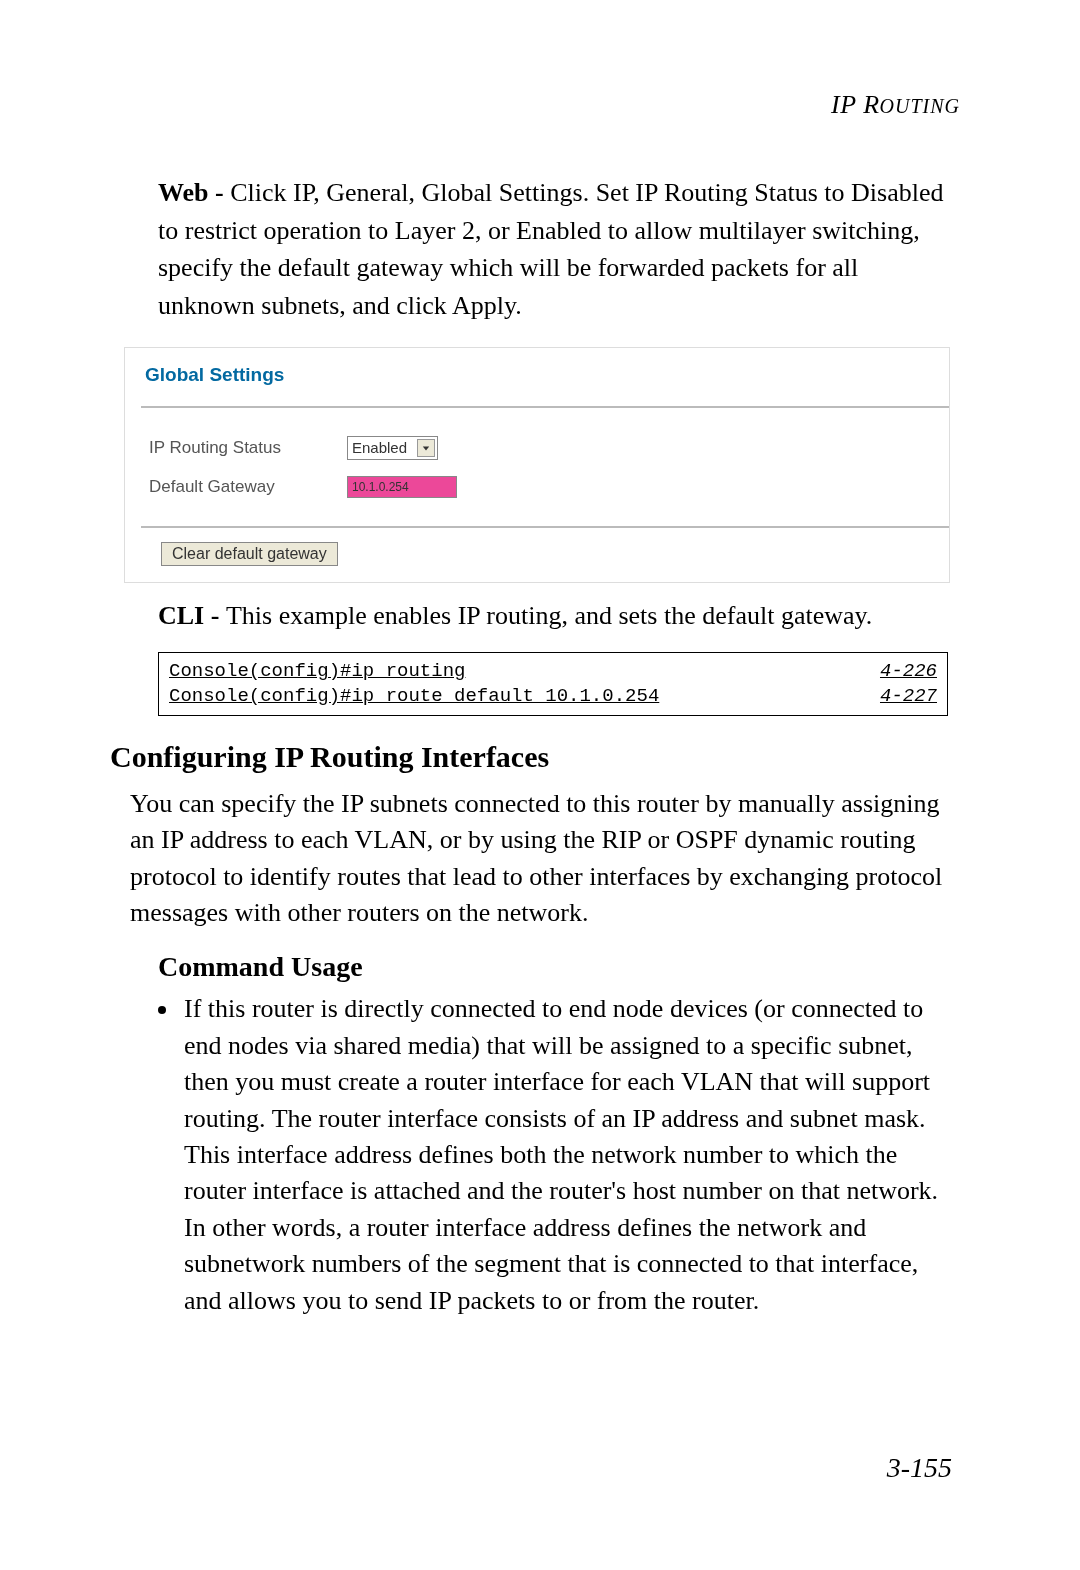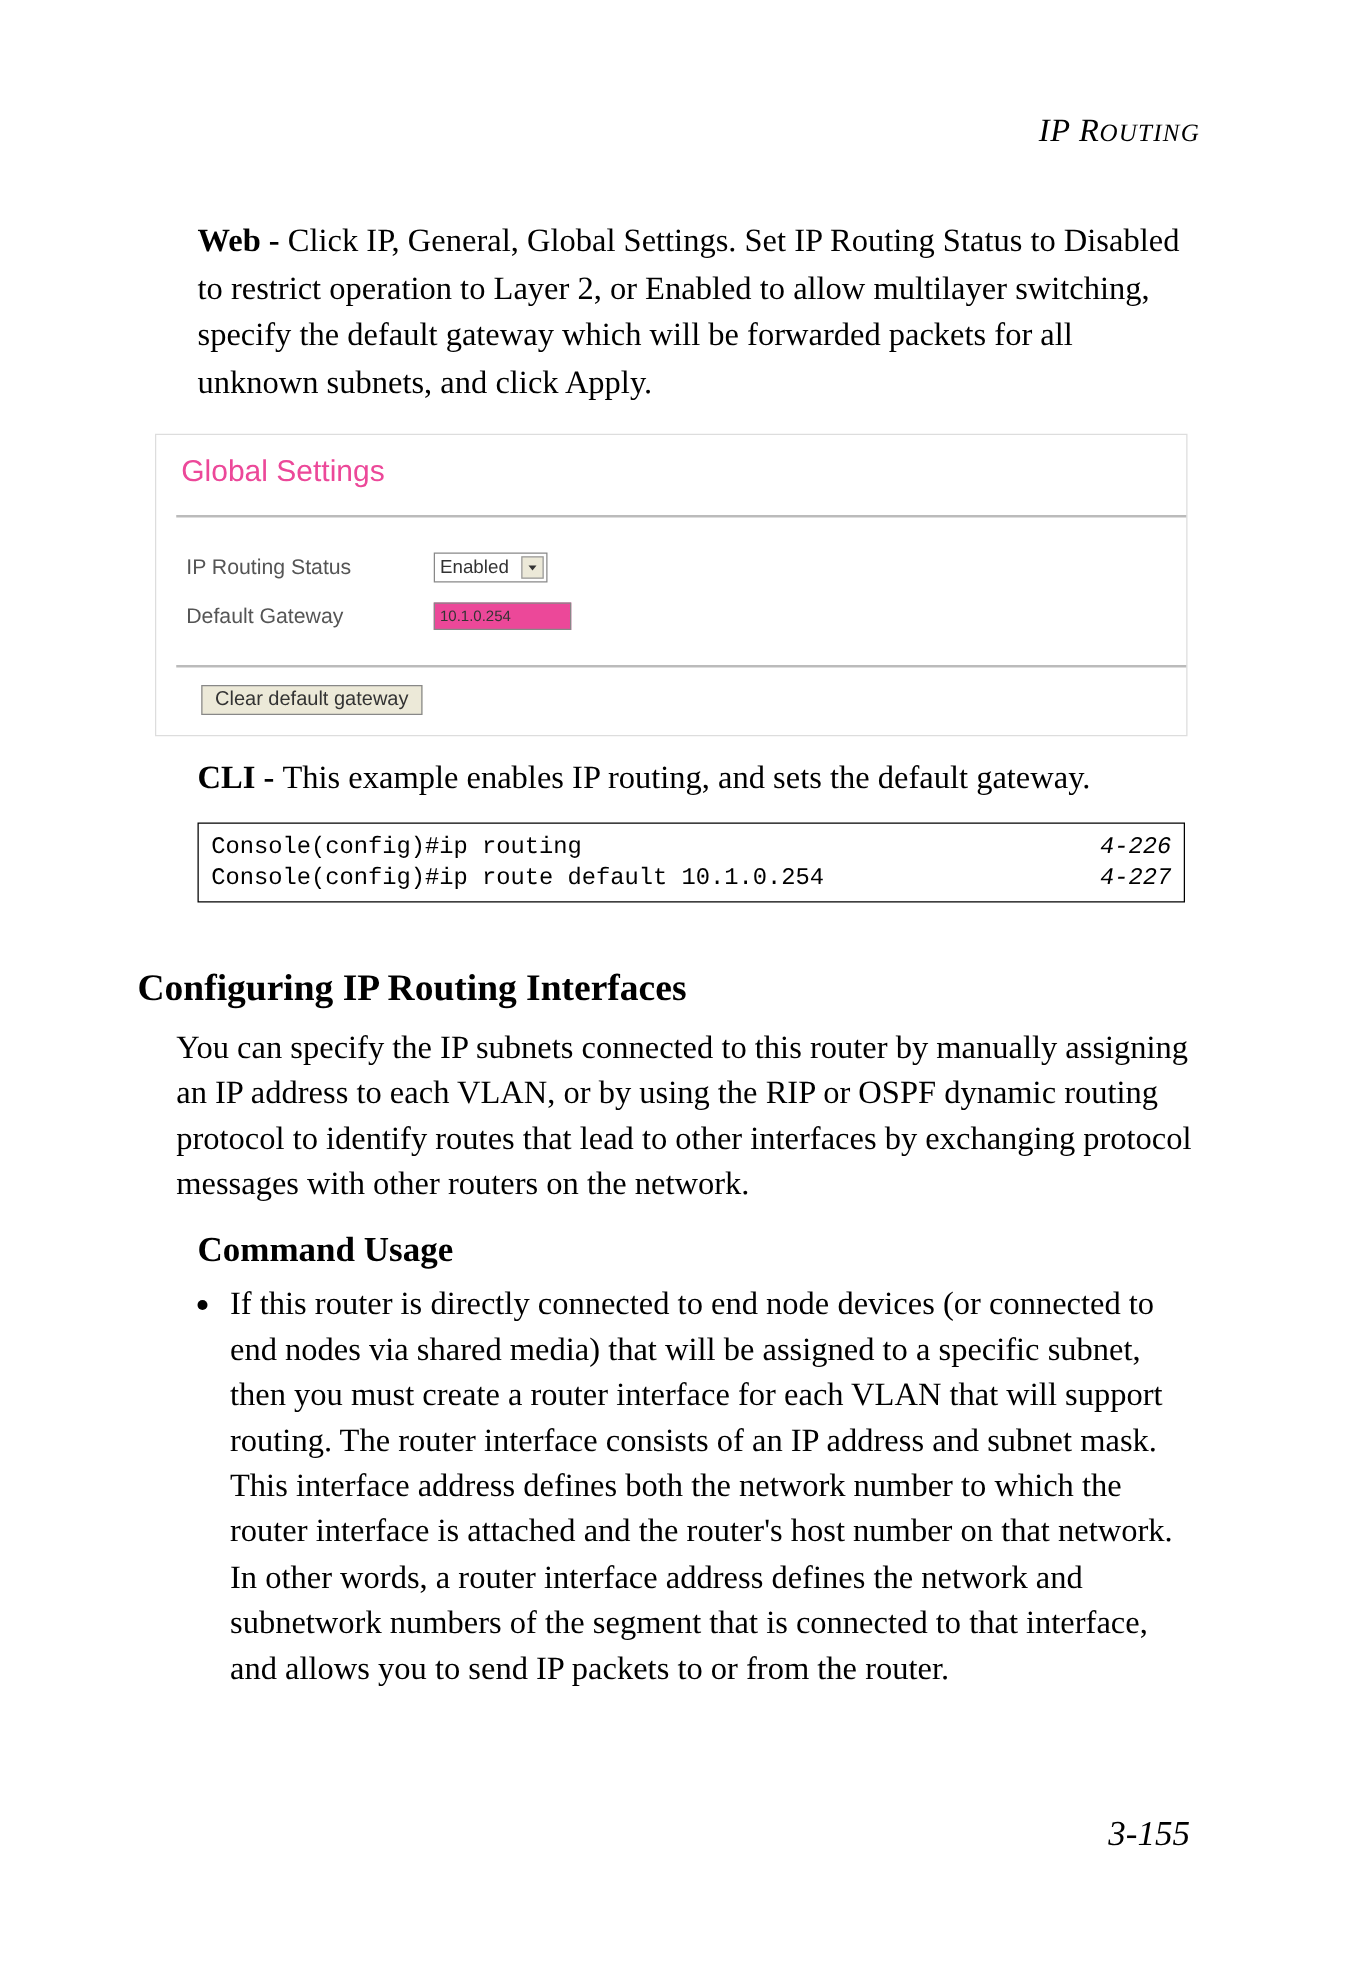--- a/index.html
+++ b/index.html
@@ -46,23 +46,23 @@
     box-sizing: border-box;
     width: 826px;
     position: relative;
     overflow: hidden;
   }
   .panel-inner {
     width: 620px;
     margin-left: 16px;
   }
   .panel-title {
-    font-weight: normal;
-    font-size: 24px;
-    color: #ec4899;
+    font-weight: bold;
+    font-size: 19px;
+    color: #0369a1;
     padding: 0 0 20px 4px;
   }
   .panel-hr-wide {
     border: none;
     border-top: 2px solid #bbb;
     margin: 0;
     width: 810px;
   }
   .panel-tbl {
     width: 380px;
@@ -121,43 +121,44 @@
 
   .cli-para {
     font-size: 26px;
     line-height: 1.45;
     margin: 14px 0 18px 48px;
   }
   .cli-para b { font-weight: bold; }
 
   .code-block {
     border: 1px solid #000;
-    margin: 0 0 52px 48px;
+    margin: 0 0 24px 48px;
     padding: 6px 10px;
     width: 790px;
     font-family: "Courier New", monospace;
     font-size: 19px;
     line-height: 1.3;
     box-sizing: border-box;
+    text-decoration: underline;
   }
   .code-line {
     display: flex;
     justify-content: space-between;
   }
   .code-line .ref { font-style: italic; }
 
   .h2 {
     font-weight: bold;
     font-size: 30px;
     margin: 4px 0 12px 0;
   }
   .sect-para {
     font-size: 26px;
     line-height: 1.4;
-    margin: 0 0 20px 31px;
+    margin: 0 0 20px 20px;
   }
   .h3 {
     font-weight: bold;
     font-size: 28px;
     margin: 0 0 8px 48px;
   }
   ul.bullets {
     margin: 0 0 0 48px;
     padding: 0 0 0 22px;
     list-style: disc;

